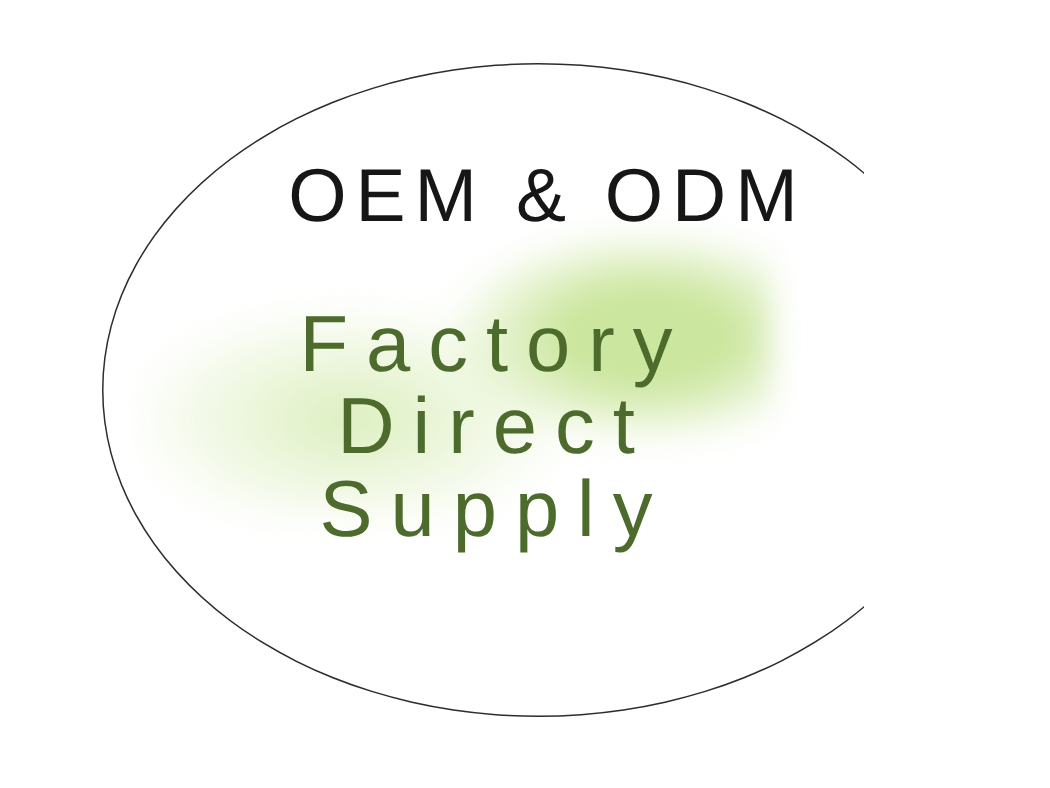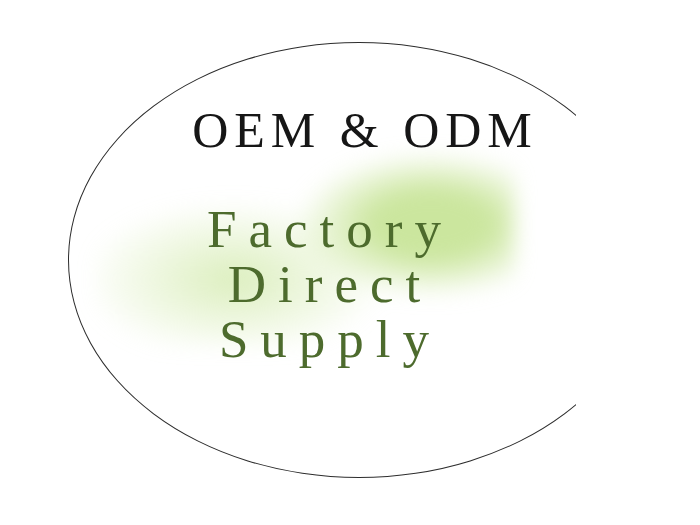--- a/index.html
+++ b/index.html
@@ -6,21 +6,21 @@
     margin: 0;
     padding: 0;
     background: #ffffff;
   }
   .canvas {
     position: relative;
     width: 576px;
     height: 525px;
     background: var(--background, #ffffff);
     overflow: hidden;
-    font-family: Liberation Serif, serif;
+    font-family: Liberation Sans, sans-serif;
   }
   .ellipse-outline {
     position: absolute;
     left: 68px;
     top: 42px;
     width: 582px;
     height: 436px;
     box-sizing: border-box;
     border: 1.6px solid var(--ellipse-border, #2d2d2d);
     border-radius: 50%;

